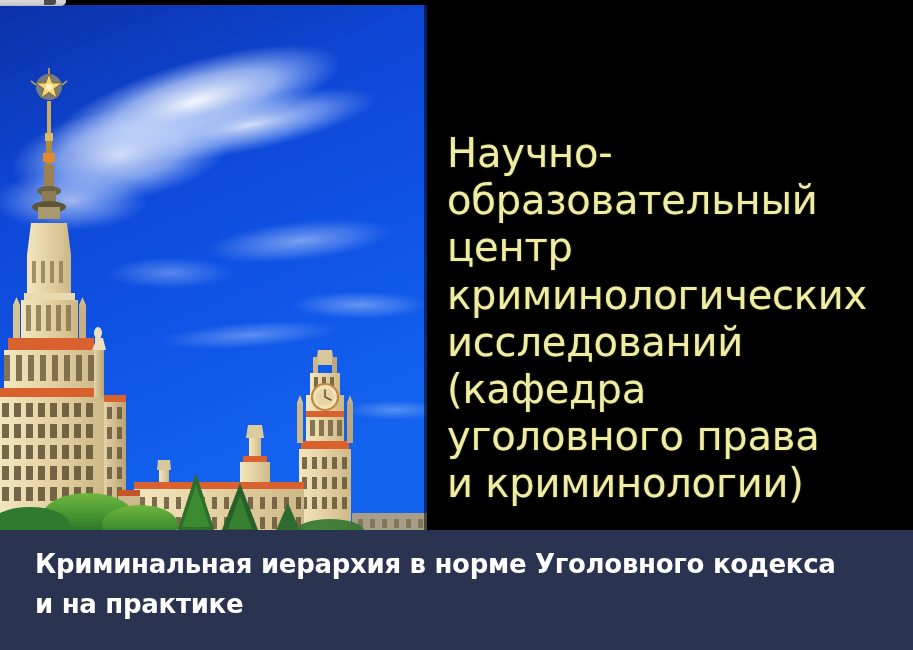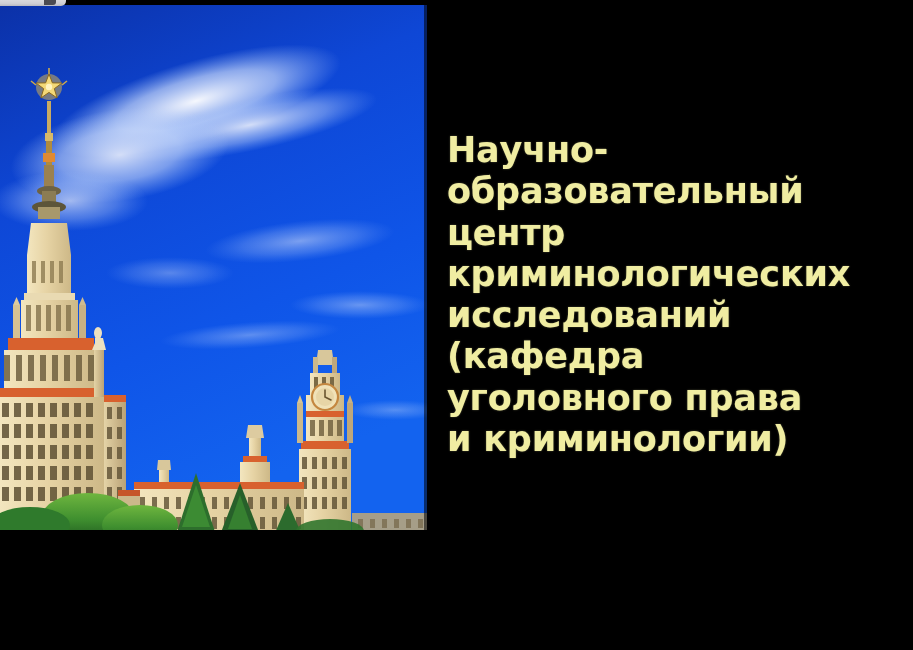--- a/index.html
+++ b/index.html
@@ -65,22 +65,22 @@
     height: 530px;
     background: #000000;
   }
   #heading {
     position: absolute;
     left: 20px;
     top: 130px;
     width: 452px;
     color: #f0eda2;
     font-family: "DejaVu Sans", sans-serif;
-    font-size: 35px;
-    font-weight: 700;
+    font-size: 40px;
+    font-weight: 400;
     line-height: 1.18;
     letter-spacing: -0.2px;
     white-space: pre-line;
     text-shadow: 0 0 2px rgba(240,237,162,0.35);
   }
 
   
   #caption-bar {
     position: absolute;
     left: 0;
@@ -421,14 +421,18 @@
   <div id="text-panel">
     <div id="heading">Научно-
 образовательный центр
 криминологических
 исследований
 (кафедра
 уголовного права
 и криминологии)</div>
   </div>
 
+  <div id="caption-bar">
+    <div id="caption-text">Криминальная иерархия в норме Уголовного кодекса
+и на практике</div>
+  </div>
 
 </div>
 
 </body></html>

